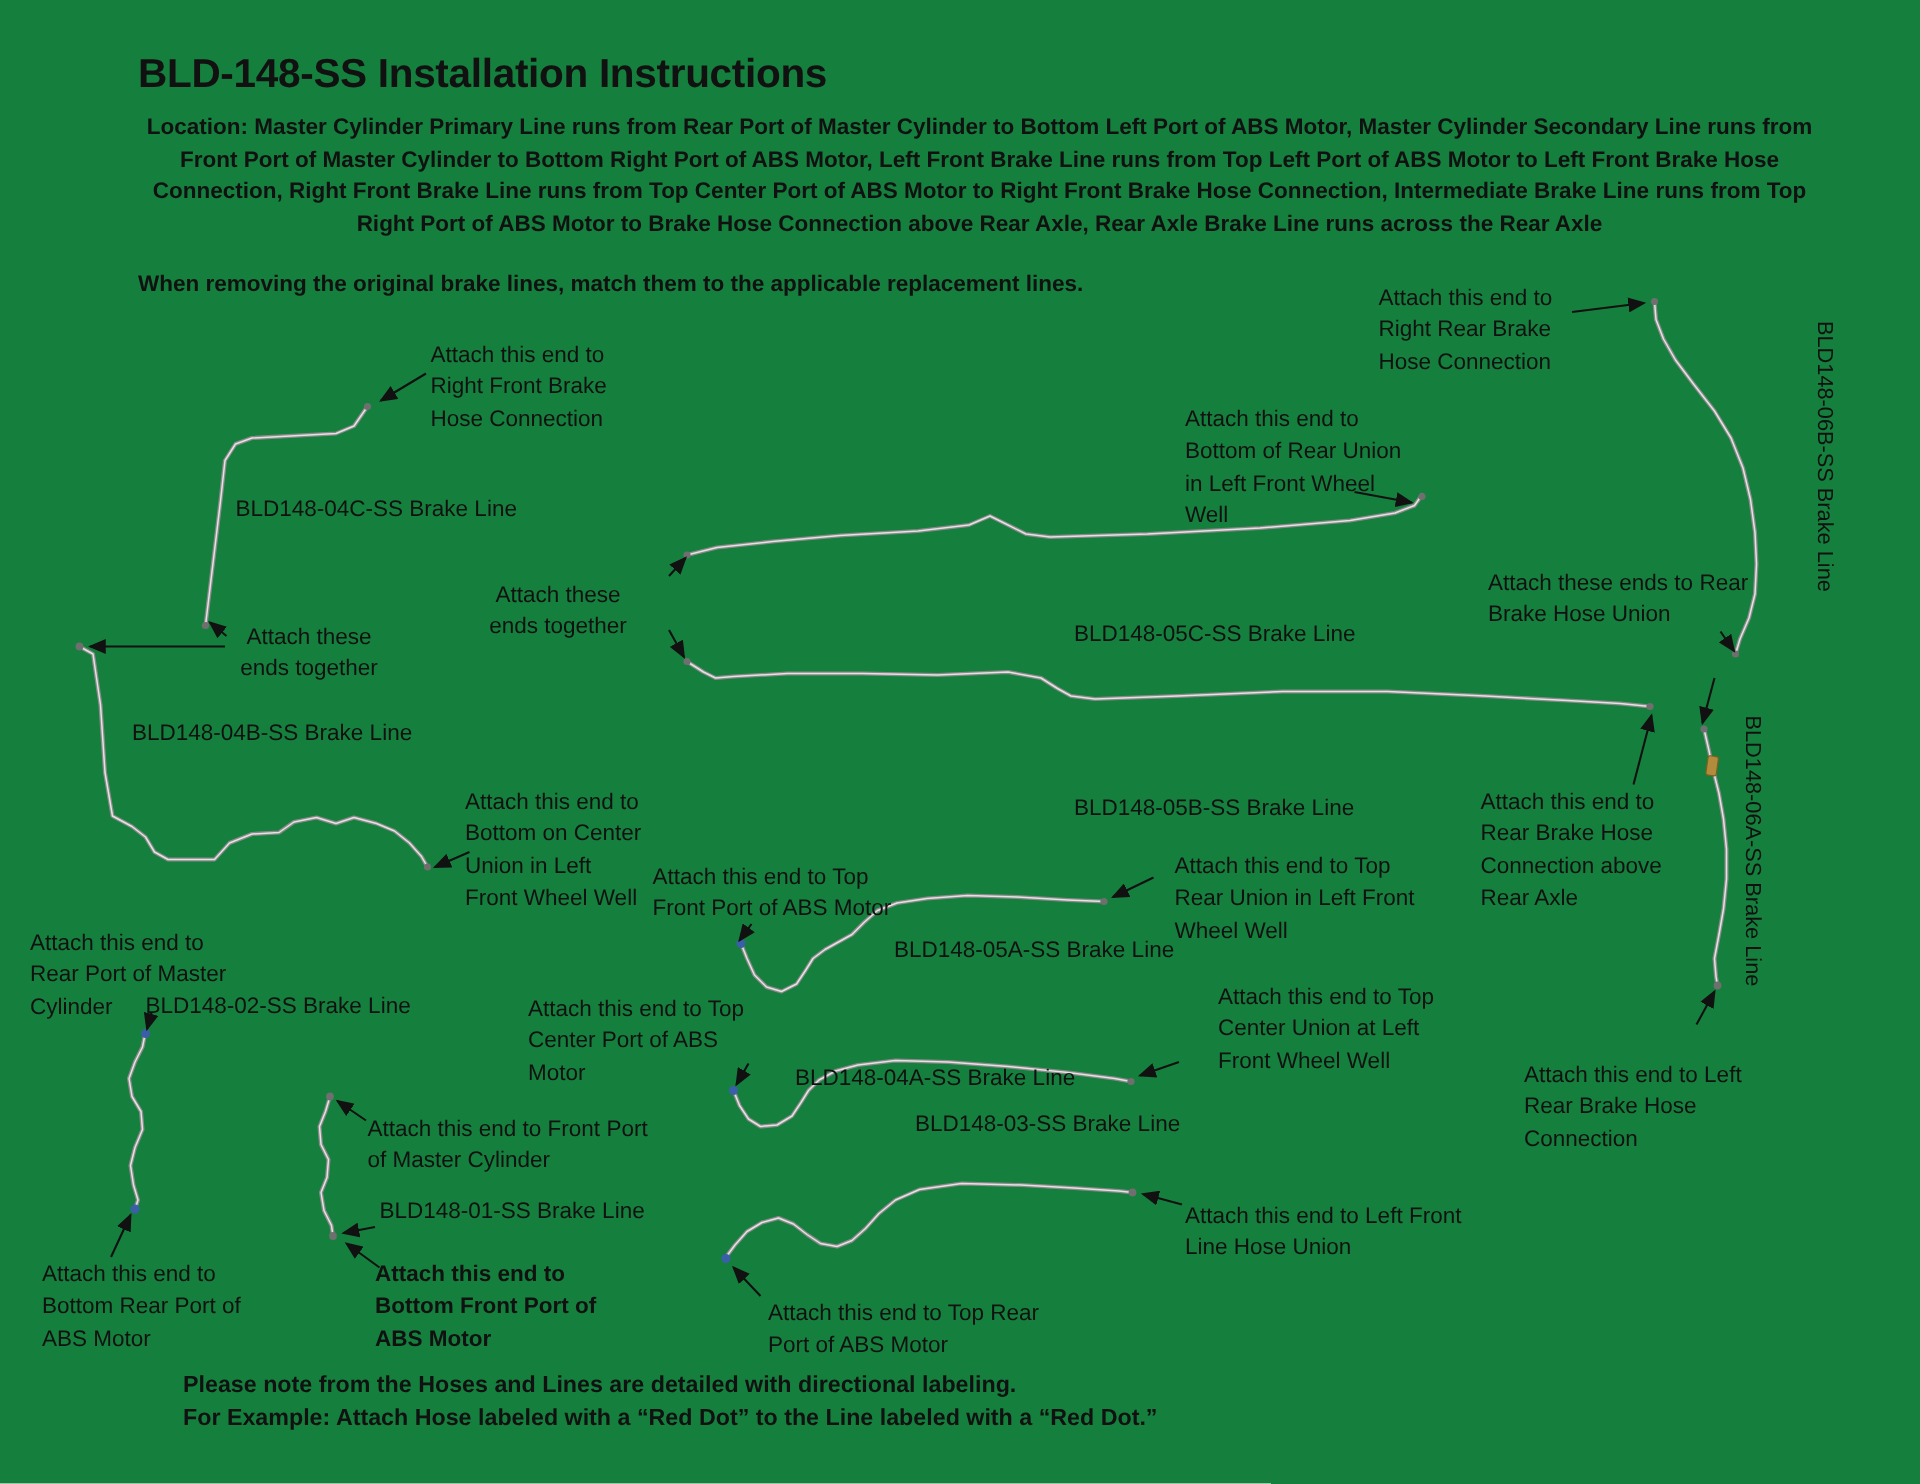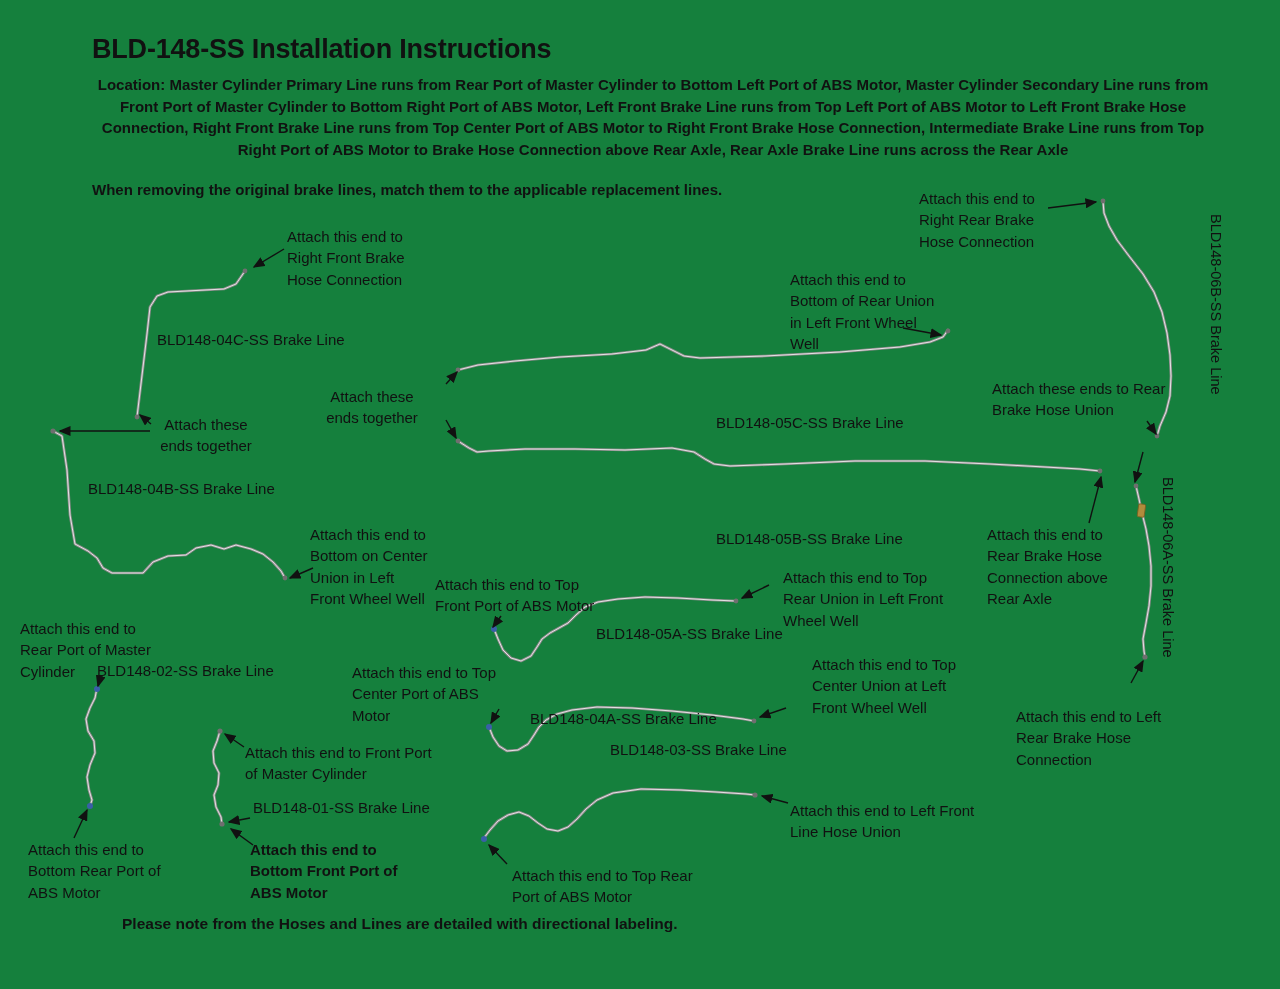--- a/index.html
+++ b/index.html
@@ -173,14 +173,15 @@
   <div class="lbl" style="left:716px; top:530px;">BLD148-05B-SS Brake Line</div>
   <div class="lbl" style="left:596px; top:625px;">BLD148-05A-SS Brake Line</div>
   <div class="lbl" style="left:530px; top:662px;margin-top:48px;">BLD148-04A-SS Brake Line</div>
   <div class="lbl" style="left:610px; top:741px;">BLD148-03-SS Brake Line</div>
   <div class="lbl" style="left:97px; top:662px;">BLD148-02-SS Brake Line</div>
   <div class="lbl" style="left:253px; top:799px;">BLD148-01-SS Brake Line</div>
   <div class="vlbl" style="left:1208px; top:214px;">BLD148-06B-SS Brake Line</div>
   <div class="vlbl" style="left:1160px; top:477px;">BLD148-06A-SS Brake Line</div>
 
   <div class="footer-line" style="left:122px; top:915px;">Please note from the Hoses and Lines are detailed with directional labeling.</div>
+  <div class="footer-line" style="left:122px; top:937px;">For Example: Attach Hose labeled with a “Red Dot” to the Line labeled with a “Red Dot.”</div>
 
 </div>
 
 </body></html>

